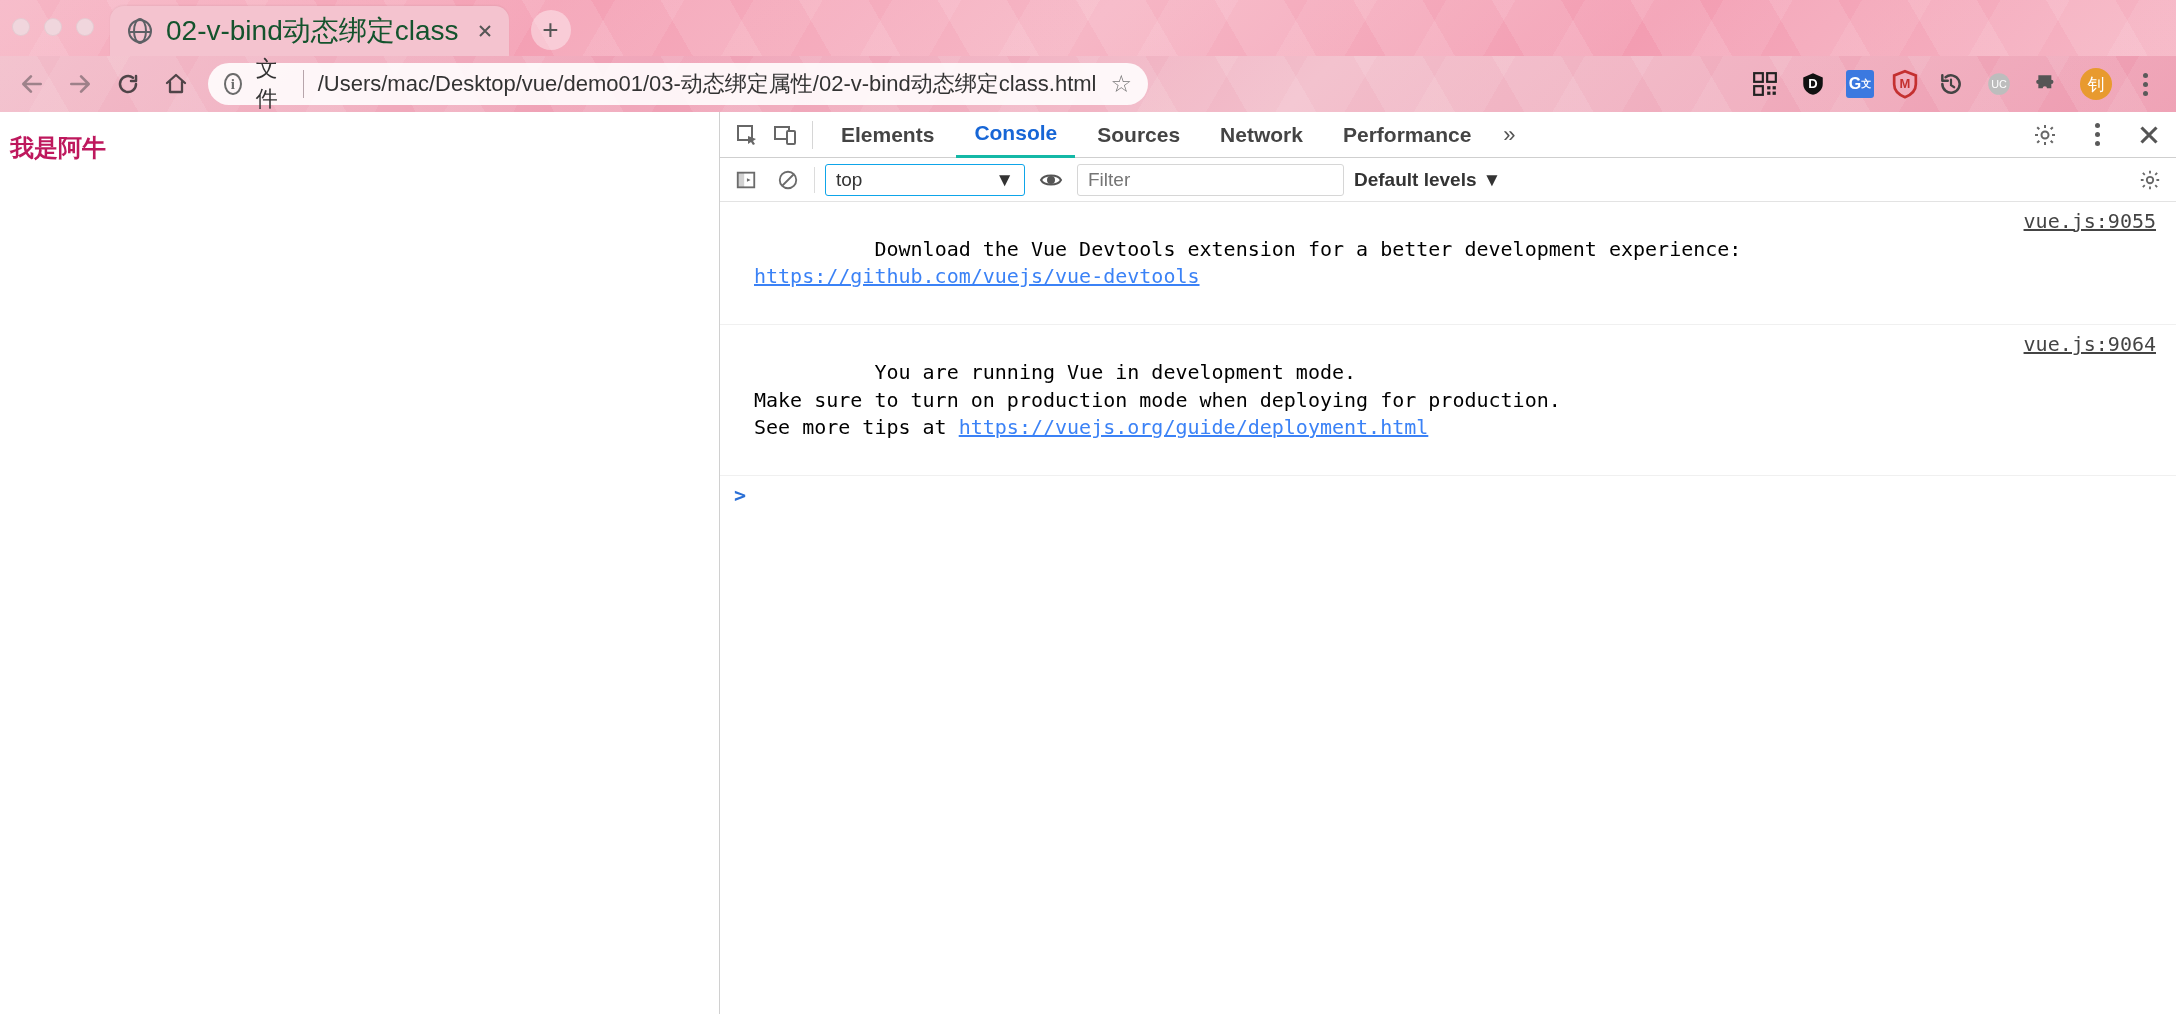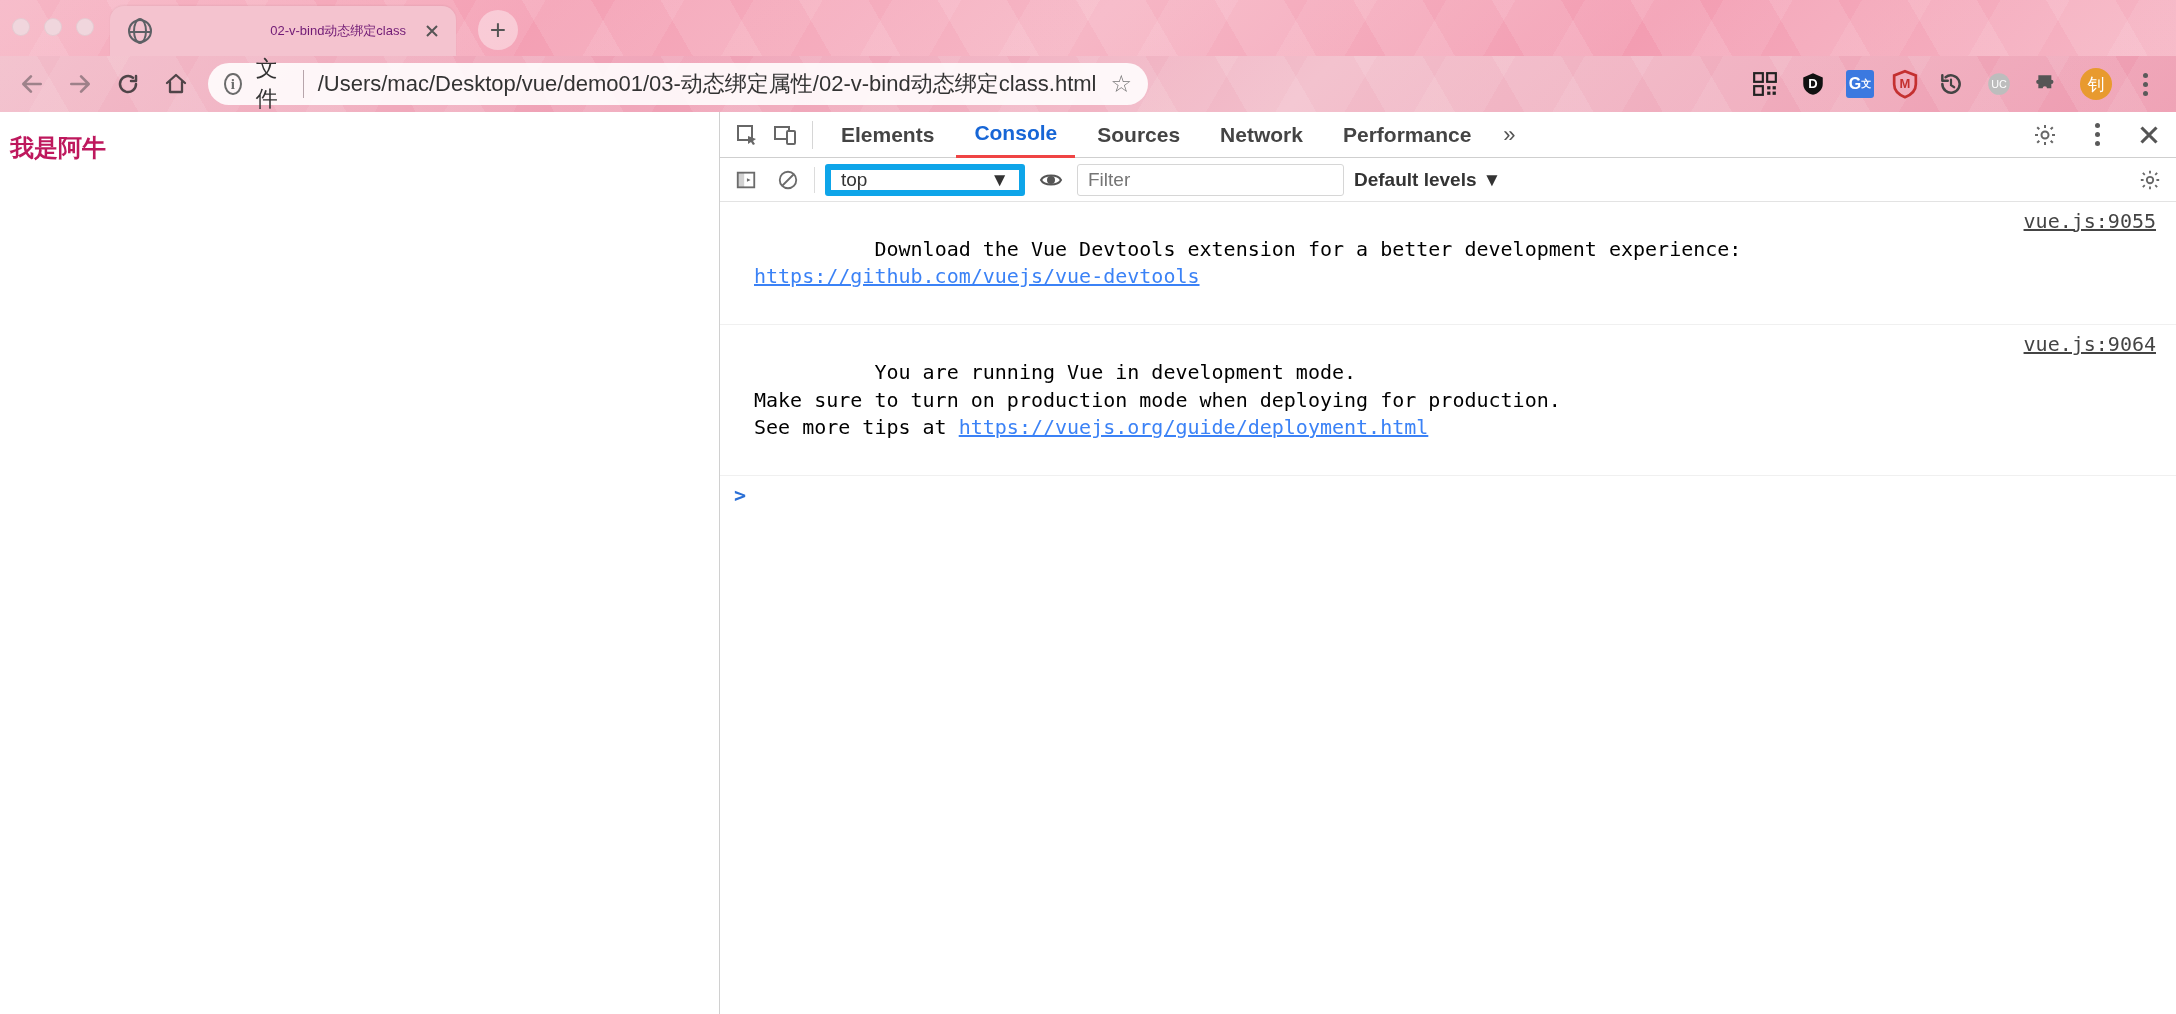--- a/index.html
+++ b/index.html
@@ -69,24 +69,23 @@
       border-radius: 50%;
       border: 2.5px solid #5d6065;
     }
     .tab .globe-icon::after {
       content:"";
       position:absolute;
       left:0; right:0; top:50%;
       border-top:2.5px solid #5d6065;
     }
     .tab-title {
-      font-size: 13px;
-      color: #701a75;
+      font-size: 28px;
+      color: #14532d;
       flex: 1;
-      text-align: right;
     }
     .tab-close {
       width: 24px; height: 24px;
       display:flex; align-items:center; justify-content:center;
       font-size: 22px;
       color:#555;
       cursor:pointer;
     }
     .new-tab {
       width: 40px; height: 40px;
@@ -243,21 +242,21 @@
       padding:0 18px;
       height:46px;
       display:flex;align-items:center;
       font-size:21px;
       color:#444;
       cursor:pointer;
       font-weight:bold;
     }
     .dt-tab.active {
       color:#1766d6;
-      border-bottom:3px solid #ef4444;
+      border-bottom:3px solid #14b8a6;
     }
     .dt-more {
       font-size:22px;color:#555;padding:0 10px;cursor:pointer;
     }
     .dt-right {
       margin-left:auto;display:flex;align-items:center;gap:18px;
     }
 
     .dt-toolbar2 {
       height:44px;
@@ -266,21 +265,21 @@
       padding:0 10px;gap:10px;
     }
     .dt-btn2 {
       width:32px;height:32px;
       display:flex;align-items:center;justify-content:center;
       color:#6b6b6b;
     }
     .vsep{width:1px;height:26px;background:#dcdcdc;}
     .context-select {
       flex:0 0 200px;height:32px;
-      border:6px solid #0ea5e9;
+      border:1px solid #0ea5e9;
       border-radius:3px;
       display:flex;align-items:center;
       padding:0 10px;
       font-size:19px;color:#333;
       justify-content:space-between;
     }
     .filter-input {
       flex:0 0 194px;height:32px;
       border:1px solid #d6d6d6;
       border-radius:3px;

